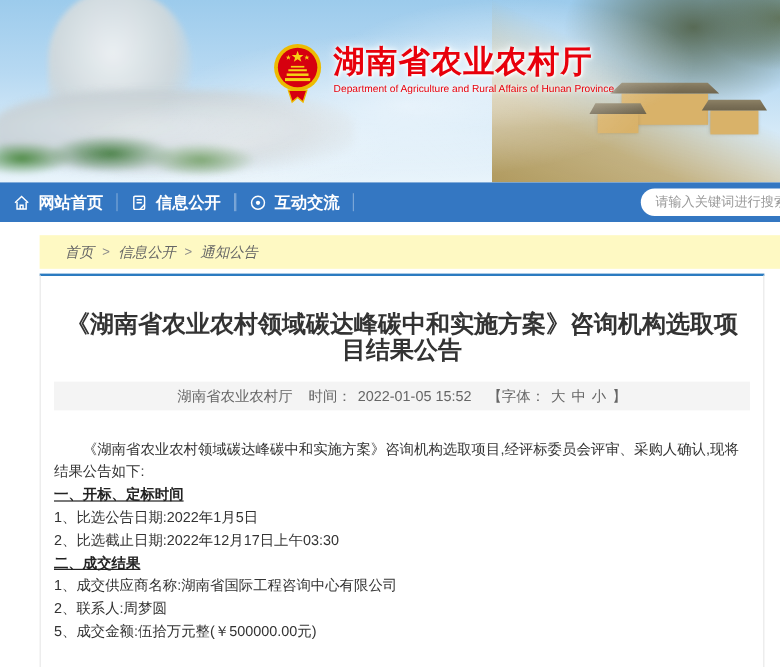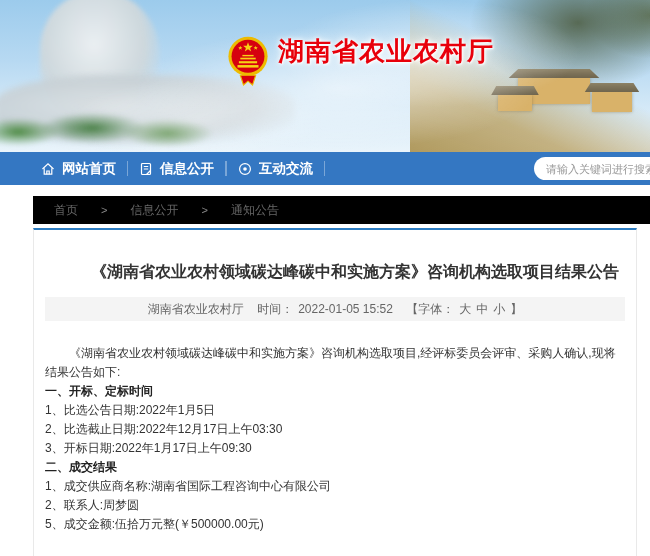--- a/index.html
+++ b/index.html
@@ -37,44 +37,44 @@
     background:
       radial-gradient(ellipse 280px 85px at 52% 58%,rgba(255,255,255,.55),transparent 72%),
       radial-gradient(ellipse 210px 75px at 66% 35%,rgba(255,255,255,.5),transparent 72%),
       radial-gradient(ellipse 180px 60px at 30% 80%,rgba(255,255,255,.35),transparent 72%);}
   .brand{position:absolute;left:227px;top:36px;display:flex;align-items:flex-start;gap:9px;}
   .brand-text h1{margin:0;font-size:26px;line-height:30px;font-weight:bold;color:#e8000b;letter-spacing:1px;
     text-shadow:0 0 4px #fff,0 0 8px rgba(255,255,255,.95),1px 1px 2px rgba(255,255,255,.9);}
   .brand-en{margin-top:3px;font-size:8.5px;color:#e8000b;white-space:nowrap;
     text-shadow:0 0 3px #fff,0 0 6px rgba(255,255,255,.9);}
   
-  .nav{height:33px;background:#3477c2;display:flex;align-items:center;padding-left:30px;position:relative;}
+  .nav{height:33px;background:#3477c2;display:flex;align-items:center;position:relative;}
   .nav-item{display:flex;align-items:center;justify-content:center;gap:7px;width:97px;
     color:#fff;font-size:13.5px;font-weight:bold;cursor:pointer;white-space:nowrap;}
   .nav-item svg{display:block;}
   .nav-sep{width:1px;height:15px;background:rgba(255,255,255,.35);}
   .nav-search{position:absolute;right:-14px;top:5px;width:130px;height:23px;border-radius:12px;border:none;
     background:#fff;font-size:11px;color:#888;padding:0 12px;outline:none;box-sizing:border-box;
     font-family:"Liberation Sans",sans-serif;}
   .nav-search::placeholder{color:#999;}
   
-  .crumb{margin:11px 0 0 33px;height:28px;background:#000000;display:flex;align-items:center;
-    padding-left:21px;font-size:12px;color:#666;gap:23px;}
+  .crumb{margin:11px 0 0 33px;height:28px;background:#fef9c3;display:flex;align-items:center;
+    padding-left:21px;font-size:12px;color:#666;gap:7px;font-style:italic;}
   .crumb .sep{color:#888;font-size:11px;}
   .crumb a{color:#666;text-decoration:none;cursor:pointer;}
   
   .panel{margin:4px 0 0 33px;width:604px;box-sizing:border-box;background:#fff;
     border:1px solid #e9e9e9;border-top:2px solid #2b7bc0;height:410px;padding:0 11px;}
-  .article-title{text-align:right;font-size:16px;font-weight:bold;color:#333;margin:31px 6px 0;line-height:21px;}
+  .article-title{text-align:center;font-size:20px;font-weight:bold;color:#333;margin:31px 6px 0;line-height:21px;}
   .meta{margin-top:15px;background:#f4f4f4;height:24px;display:flex;align-items:center;justify-content:center;
     font-size:12px;color:#666;gap:5px;white-space:nowrap;}
   .meta .fs{cursor:pointer;color:#666;}
   .body-text{margin-top:23px;font-size:12px;color:#333;}
   .body-text p{margin:0;line-height:19px;}
-  .body-text p.hd{font-weight:bold;color:#222;}
+  .body-text p.hd{font-weight:bold;color:#222;text-decoration:underline;}
   .body-text p.ind{text-indent:2em;}
 </style>
 </head>
 <body>
 
 <div class="banner">
   <div class="statue-head"></div>
   <div class="statue-body"></div>
   <div class="trees-left"></div>
   <div class="village"></div>
@@ -93,20 +93,21 @@
         <polygon fill="#f7d215" points="41,14 41.8,16 44,16 42.3,17.4 43,19.6 41,18.3 39,19.6 39.7,17.4 38,16 40.2,16"></polygon>
         <rect x="22" y="27" width="16" height="2" fill="#f7d215"></rect>
         <rect x="19" y="31" width="22" height="2.4" fill="#f7d215"></rect>
         <rect x="17" y="36" width="26" height="3" fill="#f7d215"></rect>
         <rect x="15" y="41.5" width="30" height="3.6" fill="#f7d215"></rect>
         <path d="M19,56 L41,56 L36.5,70 L30,64.5 L23.5,70 Z" fill="#d6000f" stroke="#edbb00" stroke-width="1.6"></path>
       </svg>
     </span>
     <div class="brand-text">
       <h1>湖南省农业农村厅</h1>
+      <div class="brand-en">Department of Agriculture and Rural Affairs of Hunan Province</div>
     </div>
   </div>
 </div>
 
 <div class="nav">
   <div class="nav-item">
     <span>
       <svg width="14" height="14" viewBox="0 0 14 14" fill="none" stroke="#fff" stroke-width="1.2">
         <path d="M1.5 7 L7 1.8 L12.5 7"></path>
           <path d="M3.2 6.3 V12.2 H10.8 V6.3"></path>
@@ -163,19 +164,18 @@
     <span class="fs">中</span>
     <span class="fs">小</span>
     <span>】</span>
   </div>
 
   <div class="body-text">
     <p class="ind">《湖南省农业农村领域碳达峰碳中和实施方案》咨询机构选取项目,经评标委员会评审、采购人确认,现将结果公告如下:</p>
     <p class="hd">一、开标、定标时间</p>
     <p>1、比选公告日期:2022年1月5日</p>
     <p>2、比选截止日期:2022年12月17日上午03:30</p>
-    <p>3、开标日期:2022年1月17日上午09:30</p>
     <p class="hd">二、成交结果</p>
     <p>1、成交供应商名称:湖南省国际工程咨询中心有限公司</p>
     <p>2、联系人:周梦圆</p>
     <p>5、成交金额:伍拾万元整(￥500000.00元)</p>
   </div>
 </div>
 
 </body></html>

